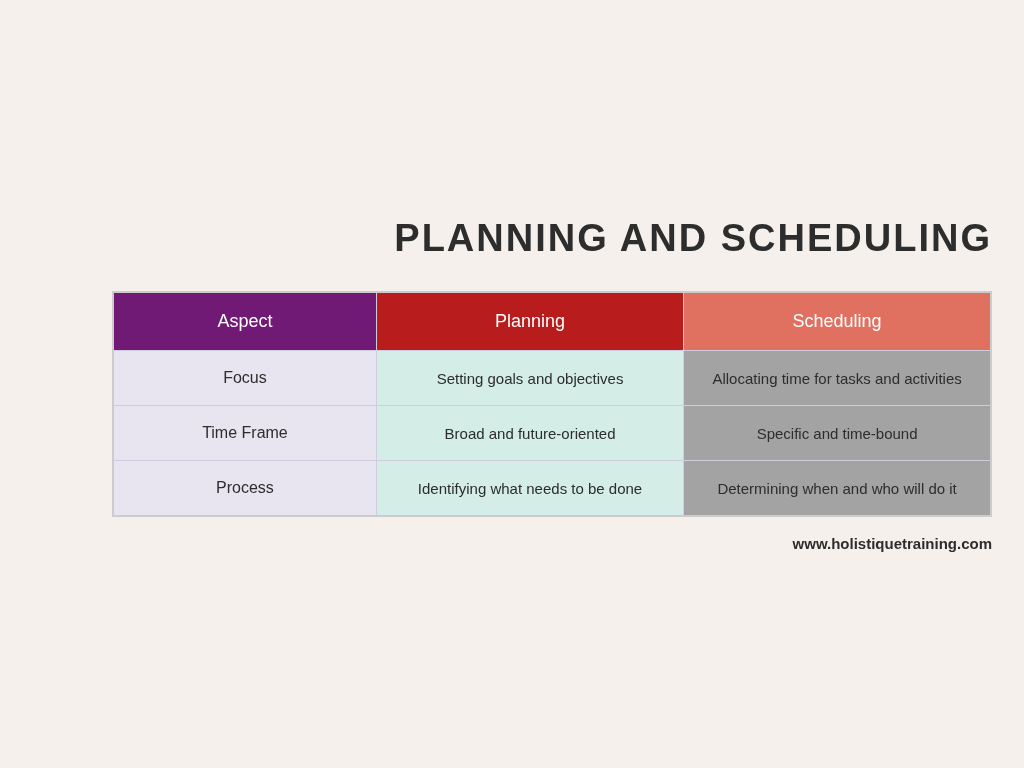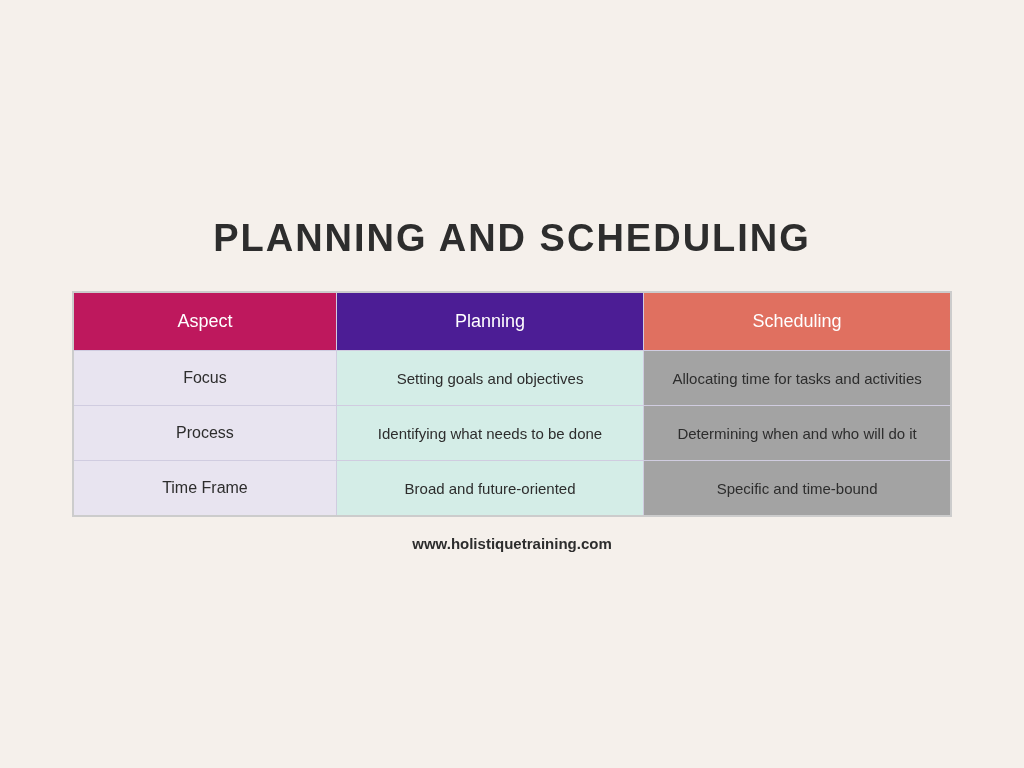--- a/index.html
+++ b/index.html
@@ -17,21 +17,21 @@
       flex-direction: column;
       align-items: center;
       justify-content: center;
       overflow: hidden;
     }
 
     .page-container {
       width: 960px;
       display: flex;
       flex-direction: column;
-      align-items: center;
+      align-items: flex-end;
     }
 
     .title-section {
       text-align: center;
       margin-bottom: 30px;
     }
 
     .main-title {
       font-size: 38px;
       font-weight: 900;
@@ -58,29 +58,29 @@
 
     .comparison-table th,
     .comparison-table td {
       border: 1px solid #d0cce0;
       text-align: center;
       vertical-align: middle;
       padding: 18px 16px;
     }
 
     .header-aspect {
-      background-color: #be185d;
+      background-color: #701a75;
       color: white;
       font-size: 18px;
       font-weight: 500;
       width: 30%;
     }
 
     .header-planning {
-      background-color: #4c1d95;
+      background-color: #b91c1c;
       color: white;
       font-size: 18px;
       font-weight: 500;
       width: 35%;
     }
 
     .header-scheduling {
       background-color: #e07060;
       color: white;
       font-size: 18px;
@@ -132,26 +132,26 @@
         <th class="header-scheduling">Scheduling</th>
       </tr>
     </thead>
     <tbody id="table-body">
     <tr>
           <td class="cell-aspect">Focus</td>
           <td class="cell-planning">Setting goals and objectives</td>
           <td class="cell-scheduling">Allocating time for tasks and activities</td>
         </tr>
         <tr>
+          <td class="cell-aspect">Time Frame</td>
+          <td class="cell-planning">Broad and future-oriented</td>
+          <td class="cell-scheduling">Specific and time-bound</td>
+        </tr>
+        <tr>
           <td class="cell-aspect">Process</td>
           <td class="cell-planning">Identifying what needs to be done</td>
           <td class="cell-scheduling">Determining when and who will do it</td>
-        </tr>
-        <tr>
-          <td class="cell-aspect">Time Frame</td>
-          <td class="cell-planning">Broad and future-oriented</td>
-          <td class="cell-scheduling">Specific and time-bound</td>
         </tr>
       </tbody>
   </table>
 
   <div class="footer-url">www.holistiquetraining.com</div>
 </div>
 
 </body></html>

